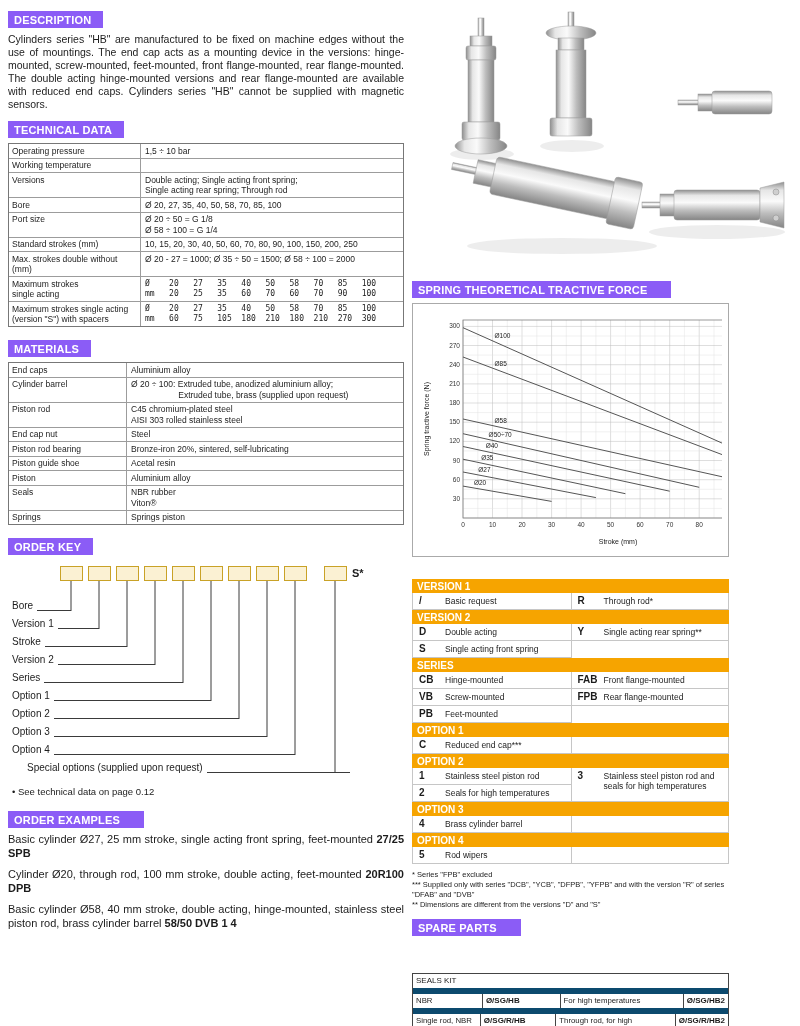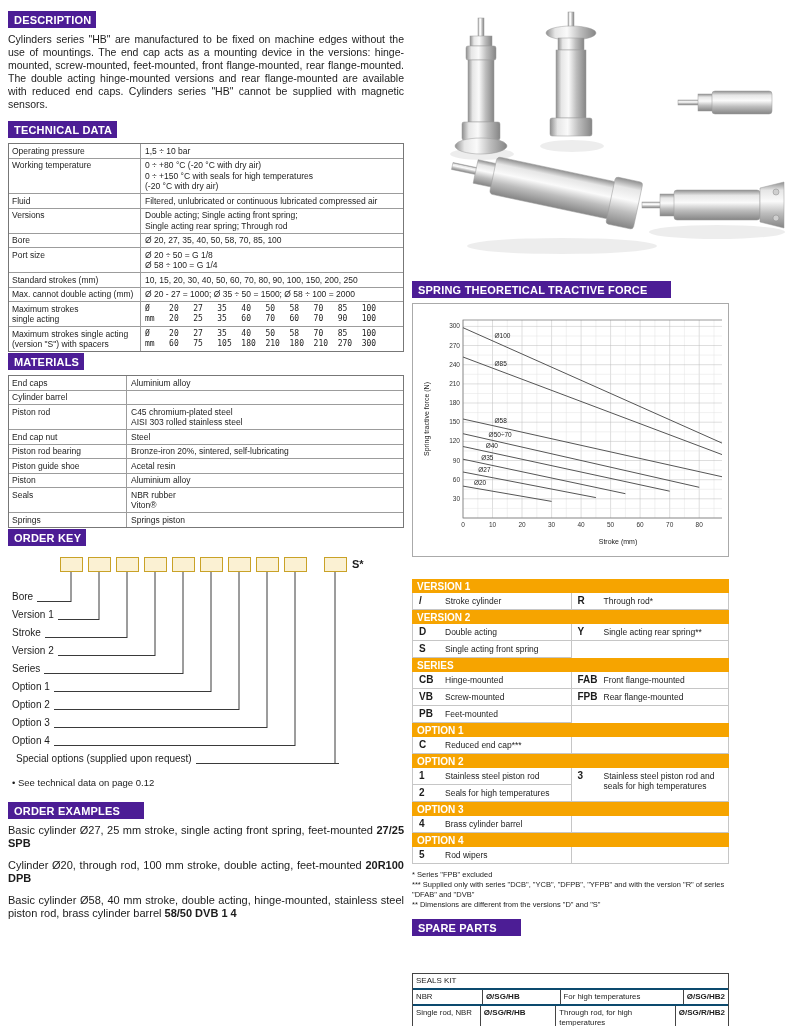--- a/index.html
+++ b/index.html
@@ -2,28 +2,28 @@
 <html><head>
 <meta charset="utf-8">
 <style>
   *{box-sizing:border-box;margin:0;padding:0}
   html,body{background:#fff}
   body{font-family:"Liberation Sans",sans-serif;color:#1c1c1c}
   .page{position:relative;width:800px;height:1026px;background:#fff;overflow:hidden}
   .col-left{position:absolute;left:8px;top:10px;width:396px}
   .col-right{position:absolute;left:412px;top:8px;width:317px}
 
-  .hbar{display:inline-block;background:#4c1d95;color:#fff;font-weight:bold;
-        font-size:11px;letter-spacing:.2px;padding:3px 5px 2px 6px;margin-bottom:5px}
+  .hbar{display:inline-block;background:#8b5cf6;color:#fff;font-weight:bold;
+        font-size:11px;letter-spacing:.2px;padding:3px 12px 2px 6px;margin-bottom:5px}
   .hbar.wide{padding-right:24px}
 
   .body-text{font-size:10.5px;line-height:13px;text-align:justify;margin-bottom:9px}
 
   
-  .dtable{width:100%;border:1px solid #777;font-size:8.5px;line-height:10.5px;}
+  .dtable{width:100%;border:1px solid #777;font-size:8.5px;line-height:10.5px;margin-bottom:12px}
   .drow{display:flex;border-bottom:1px solid #9c9c9c}
   .drow:last-child{border-bottom:none}
   .cl{width:132px;padding:1.5px 3px;border-right:1px solid #9c9c9c;white-space:pre-wrap}
   .cl.mat{width:118px}
   .cv{flex:1;padding:1.5px 4px;white-space:pre-wrap}
   .cv.mono{font-family:"DejaVu Sans Mono",monospace;font-size:8px;white-space:pre}
 
   
   .okd{position:relative;width:400px;height:248px;margin-bottom:2px}
   .okd-svg{position:absolute;left:0;top:0;pointer-events:none}
@@ -48,21 +48,21 @@
   .half + .half{border-left:1px solid #c6c6c6}
   .erow{display:flex;align-items:flex-start;border-bottom:1px solid #c6c6c6;min-height:17px;padding-top:1px}
   .erow.blank{border-bottom:none}
   .erow.tall{min-height:34px}
   .ecode{width:32px;font-weight:bold;font-size:10px;padding-left:6px;line-height:13px}
   .elbl{flex:1;font-size:8.5px;line-height:10px;padding:2px 4px 1px 0}
 
   .footnotes{font-size:7.5px;line-height:10px;margin-top:6px;margin-bottom:8px}
 
   .sp-table{border:1px solid #444;font-size:7.8px;line-height:10px;margin-top:17px}
-  .sp-row{display:flex;border-top:2px solid #0c4a6e}
+  .sp-row{display:flex;border-top:6px solid #0c4a6e}
   .sp-row:first-child{border-top:none}
   .sp-cell{padding:2px 3px;border-left:1px solid #444}
   .sp-cell:first-child{border-left:none}
   .sp-cell.code{font-weight:bold;font-size:8px}
   .w1{width:78px}.w2{width:88px}.w3{width:140px}.w4{flex:1}
   .sp-kit{padding:2px 3px;font-size:8px}
 </style>
 </head>
 <body>
 
@@ -74,48 +74,41 @@
     <div class="body-text">Cylinders series "HB" are manufactured to be fixed on machine edges without the use of mountings. The end cap acts as a mounting device in the versions: hinge-mounted, screw-mounted, feet-mounted, front flange-mounted, rear flange-mounted. The double acting hinge-mounted versions and rear flange-mounted are available with reduced end caps. Cylinders series "HB" cannot be supplied with magnetic sensors.</div>
 
     <div class="hbar">TECHNICAL DATA</div>
     <div class="dtable">
       <div class="drow">
           <div class="cl">Operating pressure</div>
           <div class="cv">1,5 ÷ 10 bar</div>
         </div>
       <div class="drow">
           <div class="cl">Working temperature</div>
-          <div class="cv">0 ÷ +80 °C (-20 °C with dry air)
-0 ÷ +150 °C with seals for high temperatures
-(-20 °C with dry air)</div>
-        </div>
-      <div class="drow">
-          <div class="cl">Fluid</div>
-          <div class="cv">Filtered, unlubricated or continuous lubricated compressed air</div>
         </div>
       <div class="drow">
           <div class="cl">Versions</div>
           <div class="cv">Double acting; Single acting front spring;
 Single acting rear spring; Through rod</div>
         </div>
       <div class="drow">
           <div class="cl">Bore</div>
           <div class="cv">Ø 20, 27, 35, 40, 50, 58, 70, 85, 100</div>
         </div>
       <div class="drow">
           <div class="cl">Port size</div>
           <div class="cv">Ø 20 ÷ 50 = G 1/8
 Ø 58 ÷ 100 = G 1/4</div>
         </div>
       <div class="drow">
           <div class="cl">Standard strokes (mm)</div>
           <div class="cv">10, 15, 20, 30, 40, 50, 60, 70, 80, 90, 100, 150, 200, 250</div>
         </div>
       <div class="drow">
-          <div class="cl">Max. cannot double acting (mm)</div>
+          <div class="cl">Max. strokes double without (mm)</div>
           <div class="cv">Ø 20 - 27 = 1000; Ø 35 ÷ 50 = 1500; Ø 58 ÷ 100 = 2000</div>
         </div>
       <div class="drow">
           <div class="cl">Maximum strokes
 single acting</div>
           <div class="cv mono">Ø    20   27   35   40   50   58   70   85   100
 mm   20   25   35   60   70   60   70   90   100</div>
         </div>
       <div class="drow">
           <div class="cl">Maximum strokes single acting
@@ -126,20 +119,22 @@
     </div>
 
     <div class="hbar">MATERIALS</div>
     <div class="dtable">
       <div class="drow">
           <div class="cl mat">End caps</div>
           <div class="cv">Aluminium alloy</div>
         </div>
       <div class="drow">
           <div class="cl mat">Cylinder barrel</div>
+          <div class="cv">Ø 20 ÷ 100: Extruded tube, anodized aluminium alloy;
+                    Extruded tube, brass (supplied upon request)</div>
         </div>
       <div class="drow">
           <div class="cl mat">Piston rod</div>
           <div class="cv">C45 chromium-plated steel
 AISI 303 rolled stainless steel</div>
         </div>
       <div class="drow">
           <div class="cl mat">End cap nut</div>
           <div class="cv">Steel</div>
         </div>
@@ -221,21 +216,21 @@
           <span class="lead"></span>
         </div>
       <div class="ok-row" style="left:4px;top:166px;width:255px">
           <span class="lbl">Option 3</span>
           <span class="lead"></span>
         </div>
       <div class="ok-row" style="left:4px;top:184px;width:283px">
           <span class="lbl">Option 4</span>
           <span class="lead"></span>
         </div>
-      <div class="ok-row" style="left:8px;top:202px;width:323px">
+      <div class="ok-row" style="left:19px;top:202px;width:323px">
           <span class="lbl">Special options (supplied upon request)</span>
           <span class="lead"></span>
         </div>
 
       <div class="ok-note">• See technical data on page 0.12</div>
     </div>
 
     <div class="hbar wide">ORDER EXAMPLES</div>
     <p class="example"><span>Basic cylinder Ø27, 25 mm stroke, single acting front spring, feet-mounted</span> <b>27/25 SPB</b></p>
     <p class="example"><span>Cylinder Ø20, through rod, 100 mm stroke, double acting, feet-mounted</span> <b>20R100 DPB</b></p>
@@ -390,21 +385,21 @@
           <text transform="translate(10 107.0) rotate(-90)" font-size="7" text-anchor="middle" fill="#222">Spring tractive force (N)</text>
         </svg>
     </div>
 
     
     <div class="sec-bar">VERSION 1</div>
     <div class="entries">
       <div class="half">
         <div class="erow">
             <span class="ecode">/</span>
-            <span class="elbl">Stroke cylinder</span>
+            <span class="elbl">Basic request</span>
           </div>
       </div>
       <div class="half">
         <div class="erow">
             <span class="ecode">R</span>
             <span class="elbl">Through rod*</span>
           </div>
       </div>
     </div>
 

